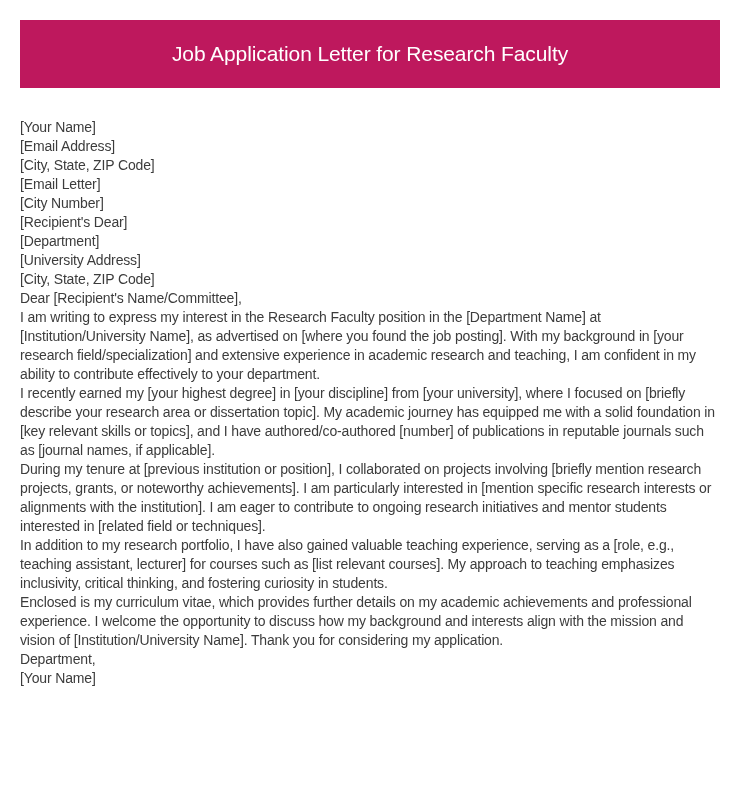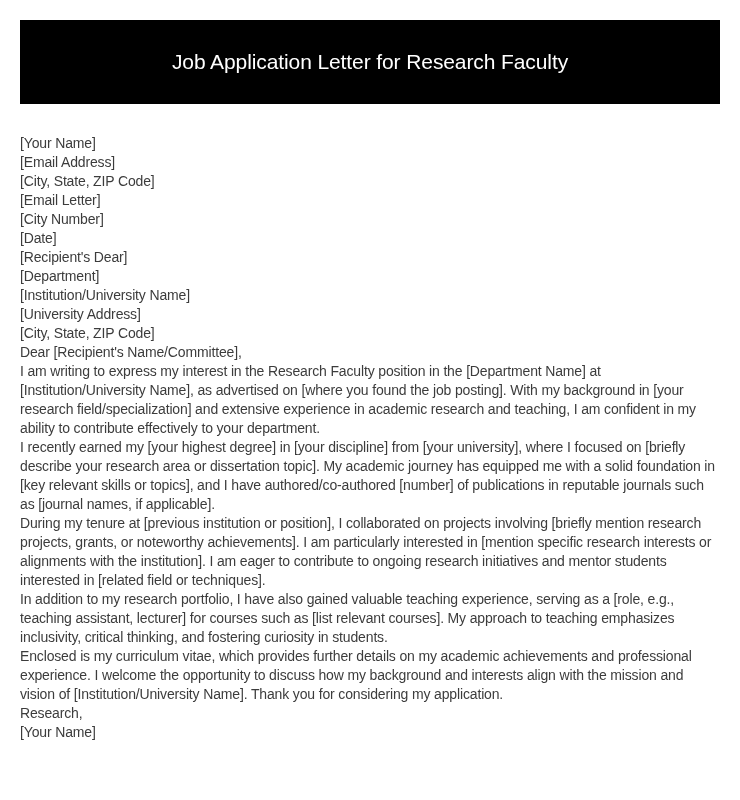--- a/index.html
+++ b/index.html
@@ -11,22 +11,22 @@
       width: 740px;
       height: 800px;
       overflow: hidden;
       font-family: "Liberation Sans", "DejaVu Sans", sans-serif;
       color: #3c3c3c;
     }
     .page {
       padding: 20px 20px 0 20px;
     }
     .header {
-      background: #000000;
-      height: 84px;
+      background: #be185d;
+      height: 68px;
       display: flex;
       align-items: center;
       justify-content: center;
     }
     .header h1 {
       margin: 0;
       color: #ffffff;
       font-weight: normal;
       font-size: 21px;
       letter-spacing: -0.1px;
@@ -49,35 +49,33 @@
     <h1>Job Application Letter for Research Faculty</h1>
   </div>
 
   <div class="letter">
     <div>
       <p>[Your Name]</p>
       <p>[Email Address]</p>
       <p>[City, State, ZIP Code]</p>
       <p>[Email Letter]</p>
       <p>[City Number]</p>
-      <p>[Date]</p>
     </div>
 
     <div>
       <p>[Recipient's Dear]</p>
       <p>[Department]</p>
-      <p>[Institution/University Name]</p>
       <p>[University Address]</p>
       <p>[City, State, ZIP Code]</p>
     </div>
 
     <p>Dear [Recipient's Name/Committee],</p>
 
     <p>I am writing to express my interest in the Research Faculty position in the [Department Name] at [Institution/University Name], as advertised on [where you found the job posting]. With my background in [your research field/specialization] and extensive experience in academic research and teaching, I am confident in my ability to contribute effectively to your department.</p>
     <p>I recently earned my [your highest degree] in [your discipline] from [your university], where I focused on [briefly describe your research area or dissertation topic]. My academic journey has equipped me with a solid foundation in [key relevant skills or topics], and I have authored/co-authored [number] of publications in reputable journals such as [journal names, if applicable].</p>
     <p>During my tenure at [previous institution or position], I collaborated on projects involving [briefly mention research projects, grants, or noteworthy achievements]. I am particularly interested in [mention specific research interests or alignments with the institution]. I am eager to contribute to ongoing research initiatives and mentor students interested in [related field or techniques].</p>
     <p>In addition to my research portfolio, I have also gained valuable teaching experience, serving as a [role, e.g., teaching assistant, lecturer] for courses such as [list relevant courses]. My approach to teaching emphasizes inclusivity, critical thinking, and fostering curiosity in students.</p>
     <p>Enclosed is my curriculum vitae, which provides further details on my academic achievements and professional experience. I welcome the opportunity to discuss how my background and interests align with the mission and vision of [Institution/University Name]. Thank you for considering my application.</p>
 
-    <p>Research,</p>
+    <p>Department,</p>
     <p>[Your Name]</p>
   </div>
 </div>
 
 </body></html>

